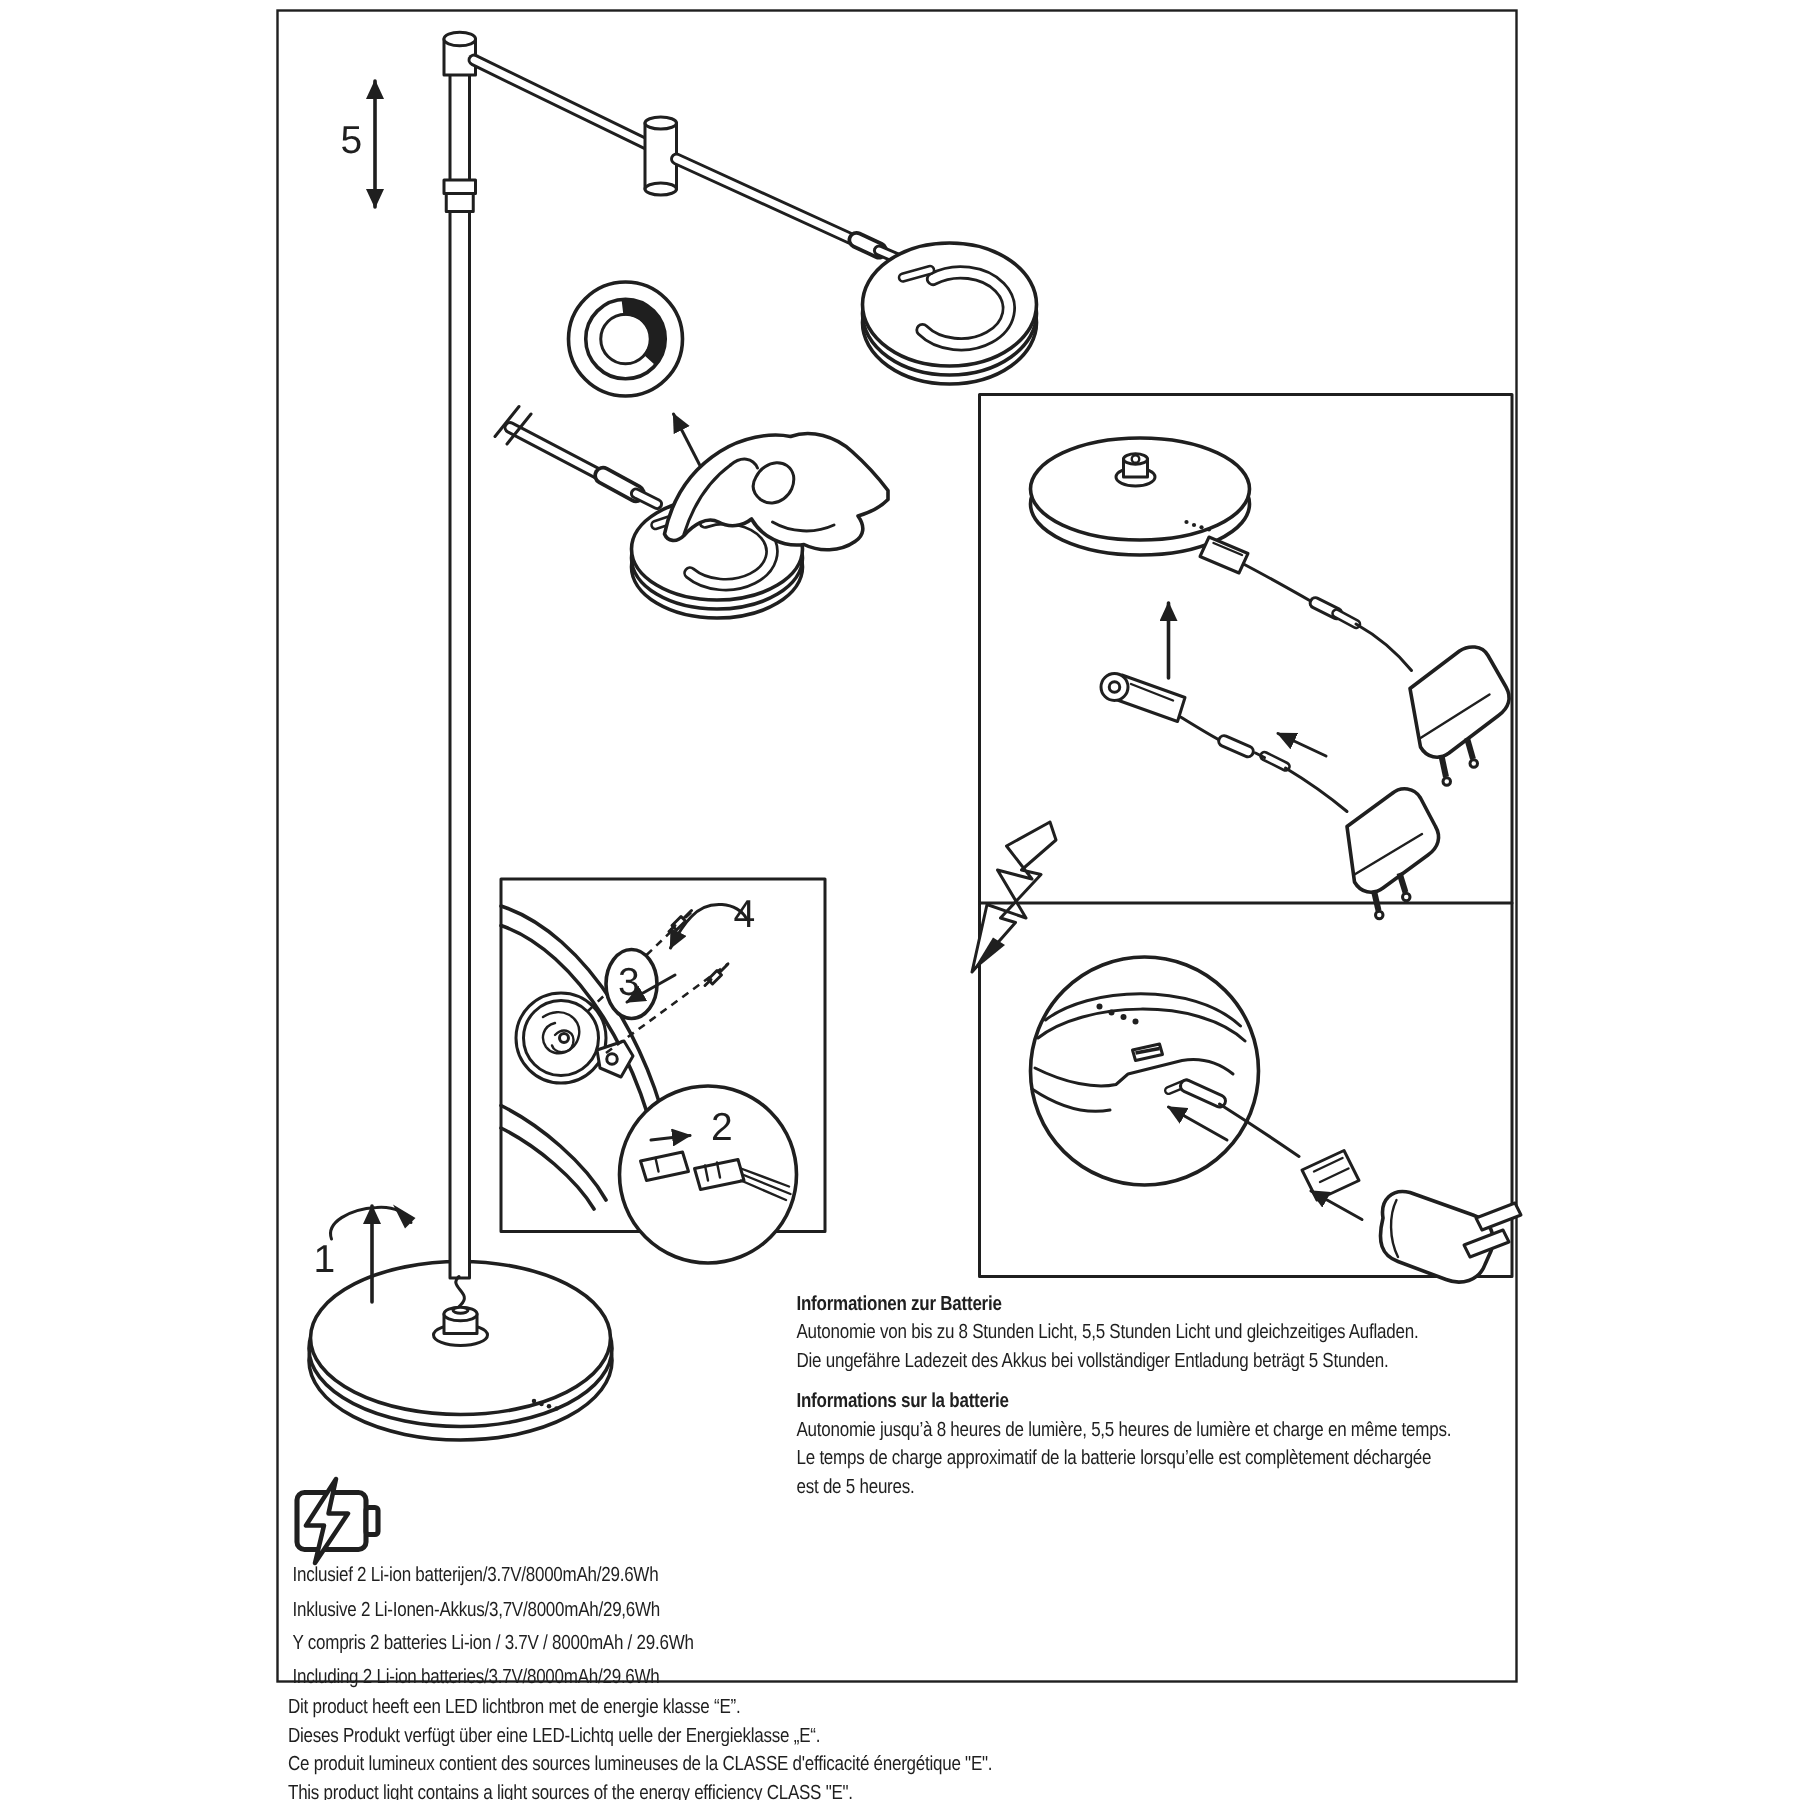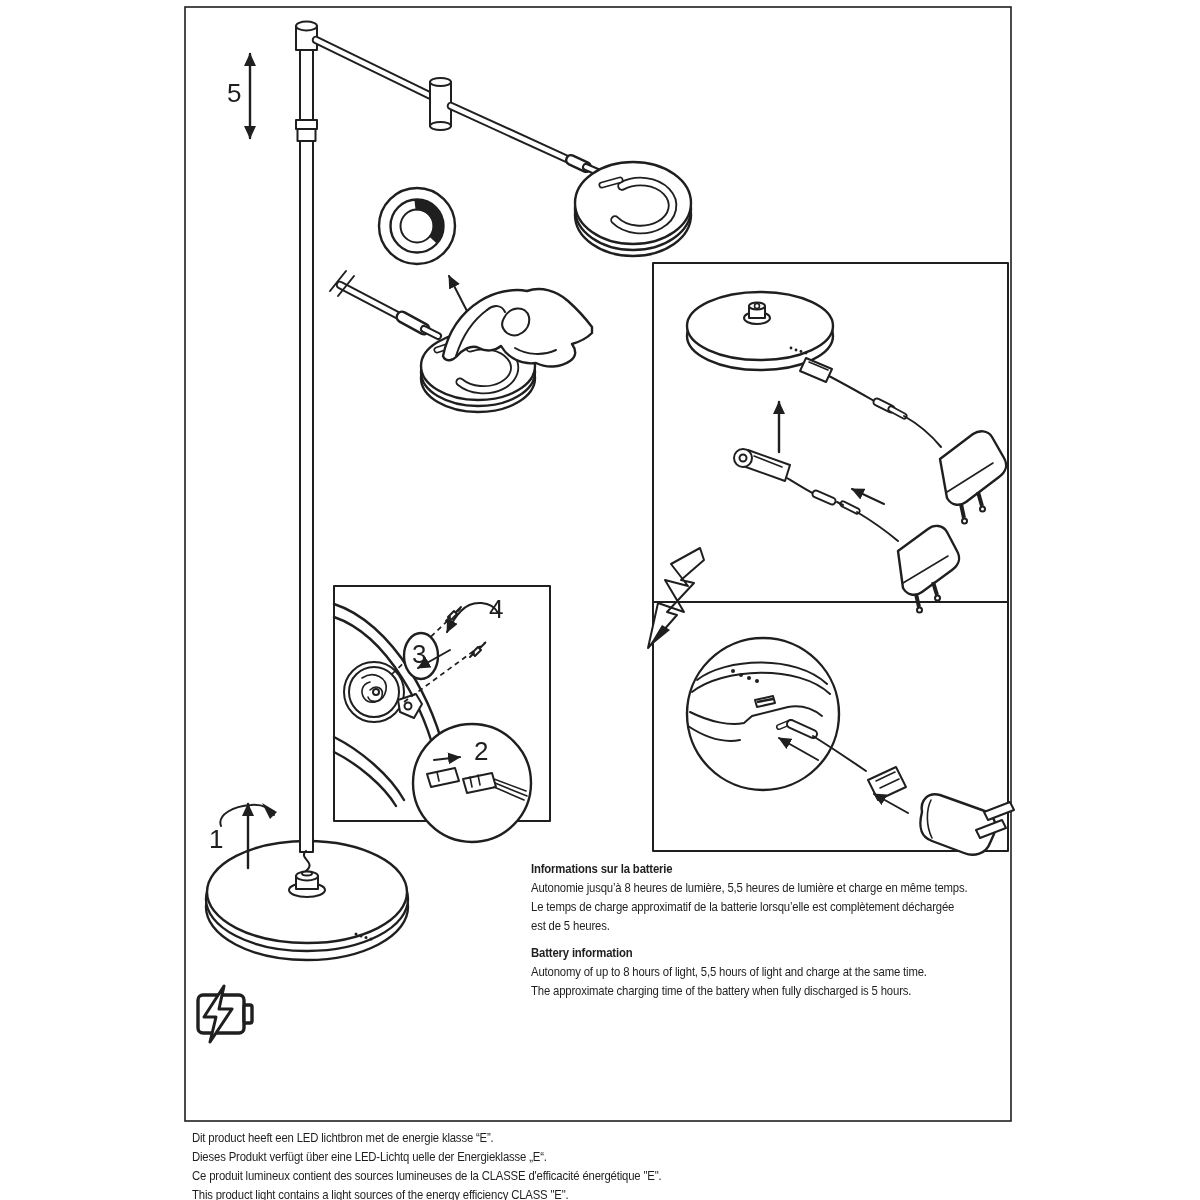--- a/index.html
+++ b/index.html
@@ -299,32 +299,38 @@
   </svg>
 
   <span class="num" style="left:227px;top:80px;">5</span>
   <span class="num" style="left:209px;top:826px;">1</span>
   <span class="num" style="left:412px;top:641px;">3</span>
   <span class="num" style="left:489px;top:596px;">4</span>
   <span class="num" style="left:474px;top:738px;">2</span>
 
   <div class="infocol">
     <div class="infosec">
+      <div class="hd fit">Informationen zur Batterie</div>
+      <div class="fit">Autonomie von bis zu 8 Stunden Licht, 5,5 Stunden Licht und gleichzeitiges Aufladen.</div>
+      <div class="fit">Die ungefähre Ladezeit des Akkus bei vollständiger Entladung beträgt 5 Stunden.</div>
+    </div>
+    <div class="infosec">
       <div class="hd fit">Informations sur la batterie</div>
       <div class="fit">Autonomie jusqu’à 8 heures de lumière, 5,5 heures de lumière et charge en même temps.</div>
       <div class="fit">Le temps de charge approximatif de la batterie lorsqu’elle est complètement déchargée</div>
       <div class="fit">est de 5 heures.</div>
     </div>
-    <div class="infosec">
-      <div class="hd fit">Battery information</div>
-      <div class="fit">Autonomy of up to 8 hours of light, 5,5 hours of light and charge at the same time.</div>
-      <div class="fit">The approximate charging time of the battery when fully discharged is 5 hours.</div>
-    </div>
   </div>
 
+  <div class="specs">
+    <div class="fit">Inclusief 2 Li-ion batterijen/3.7V/8000mAh/29.6Wh</div>
+    <div class="fit">Inklusive 2 Li-Ionen-Akkus/3,7V/8000mAh/29,6Wh</div>
+    <div class="fit">Y compris 2 batteries Li-ion / 3.7V / 8000mAh / 29.6Wh</div>
+    <div class="fit">Including 2 Li-ion batteries/3.7V/8000mAh/29.6Wh</div>
+  </div>
 
   <div class="footer">
     <div class="fit">Dit product heeft een LED lichtbron met de energie klasse “E”.</div>
     <div class="fit">Dieses Produkt verfügt über eine LED-Lichtq uelle der Energieklasse „E“.</div>
     <div class="fit">Ce produit lumineux contient des sources lumineuses de la CLASSE d'efficacité énergétique "E".</div>
     <div class="fit">This product light contains a light sources of the energy efficiency CLASS "E".</div>
   </div>
 
 </div>
 

